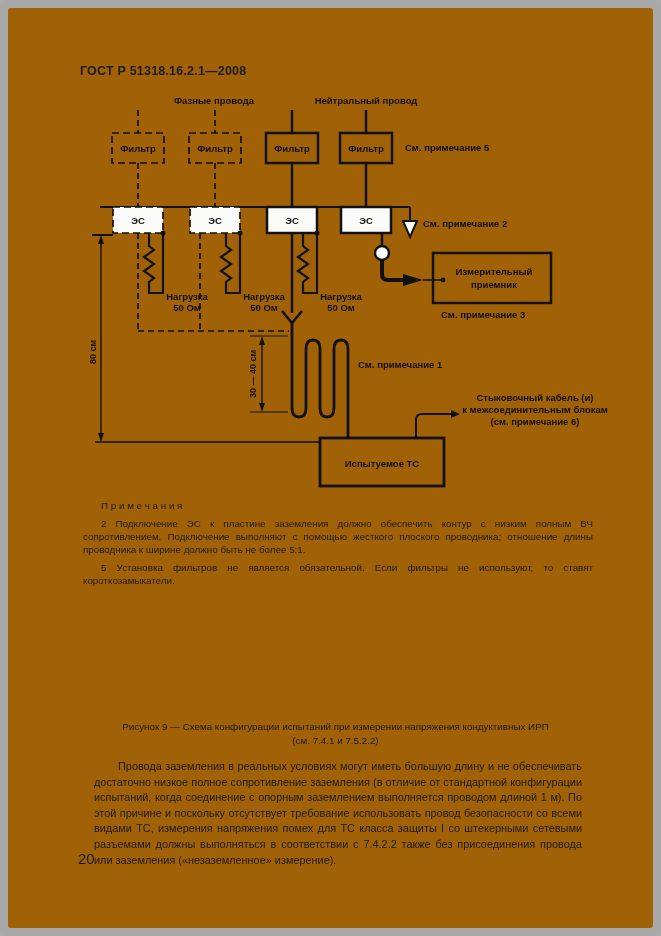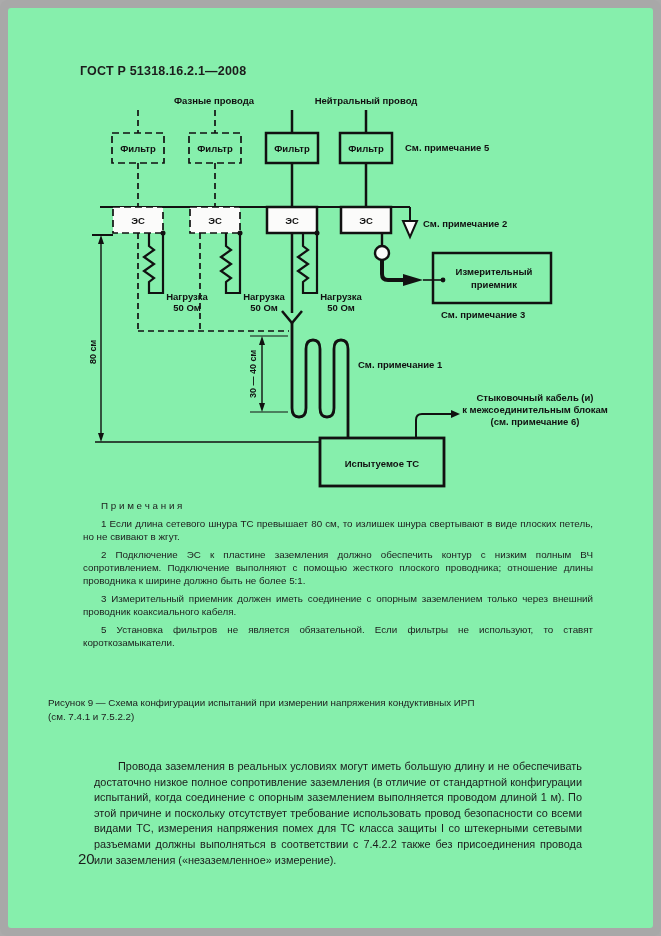--- a/index.html
+++ b/index.html
@@ -1,26 +1,26 @@
 <!DOCTYPE html>
 <html lang="ru"><head>
 <meta charset="utf-8">
 <style>
   html,body{margin:0;padding:0;}
   body{width:661px;height:936px;background:#ababab;font-family:"Liberation Sans",sans-serif;}
   .canvas{position:relative;width:661px;height:936px;background:#a8a8a8;border-radius:8px;overflow:hidden;}
-  .page{position:absolute;left:8px;top:8px;right:8px;bottom:8px;background:#86efac;border-radius:3px;color:#1c1c1c;text-decoration:underline;}
+  .page{position:absolute;left:8px;top:8px;right:8px;bottom:8px;background:#a16207;border-radius:3px;color:#1c1c1c;text-decoration:underline;}
   .doc-header{position:absolute;left:72px;top:56px;font-size:12.5px;font-weight:700;letter-spacing:.2px;}
   .diagram-svg{position:absolute;left:-8px;top:82px;width:661px;height:408px;}
   .dlab{font:700 9.5px "Liberation Sans",sans-serif;fill:#111;}
   .dlab-sm{font:700 9px "Liberation Sans",sans-serif;fill:#111;}
   .notes{position:absolute;left:70px;top:486px;width:520px;font-size:9.8px;line-height:13px;color:#1c1c1c;}
   .notes-title{margin:0 0 1px 18px;}
   .notes p{margin:5px;text-indent:18px;text-align:justify;}
-  .caption{position:absolute;left:40px;top:688px;width:575px;font-size:9.8px;line-height:14px;}
+  .caption{position:absolute;left:40px;top:712px;width:575px;text-align:center;font-size:9.8px;line-height:14px;}
   .body-par{position:absolute;left:70px;top:735px;width:520px;font-size:10.9px;line-height:15.6px;text-align:justify;}
   .body-par p{margin:16px;text-indent:24px;}
   .page-number{position:absolute;left:70px;top:842px;font-size:15px;}
 </style>
 </head>
 <body>
 
 <div class="canvas">
   <div class="page">
 
@@ -119,23 +119,21 @@
 
       <path d="M416,438 L416,420 Q416,414 422,414 L451,414" fill="none" stroke="#111" stroke-width="2"></path>
       <polygon points="451,410 460,414 451,418" fill="#111"></polygon>
       <text class="dlab" x="535" y="401" text-anchor="middle">Стыковочный кабель (и)</text>
       <text class="dlab" x="535" y="413" text-anchor="middle">к межсоединительным блокам</text>
       <text class="dlab" x="535" y="425" text-anchor="middle">(см. примечание 6)</text>
     </svg>
 
     <div class="notes">
       <p class="notes-title">П р и м е ч а н и я</p>
-      <p>1  Если длина сетевого шнура ТС превышает 80 см, то излишек шнура свертывают в виде плоских петель, но не свивают в жгут.</p>
       <p>2  Подключение ЭС к пластине заземления должно обеспечить контур с низким полным ВЧ сопротивлением. Подключение выполняют с помощью жесткого плоского проводника; отношение длины проводника к ширине должно быть не более 5:1.</p>
-      <p>3  Измерительный приемник должен иметь соединение с опорным заземлением только через внешний проводник коаксиального кабеля.</p>
       <p>5  Установка фильтров не является обязательной. Если фильтры не используют, то ставят короткозамыкатели.</p>
     </div>
 
     <div class="caption">
       <div>Рисунок 9 — Схема конфигурации испытаний при измерении напряжения кондуктивных ИРП</div>
       <div>(см. 7.4.1 и 7.5.2.2)</div>
     </div>
 
     <div class="body-par">
       <p>Провода заземления в реальных условиях могут иметь большую длину и не обеспечивать достаточно низкое полное сопротивление заземления (в отличие от стандартной конфигурации испытаний, когда соединение с опорным заземлением выполняется проводом длиной 1 м). По этой причине и поскольку отсутствует требование использовать провод безопасности со всеми видами ТС, измерения напряжения помех для ТС класса защиты I со штекерными сетевыми разъемами должны выполняться в соответствии с 7.4.2.2 также без присоединения провода или заземления («незаземленное» измерение).</p>

